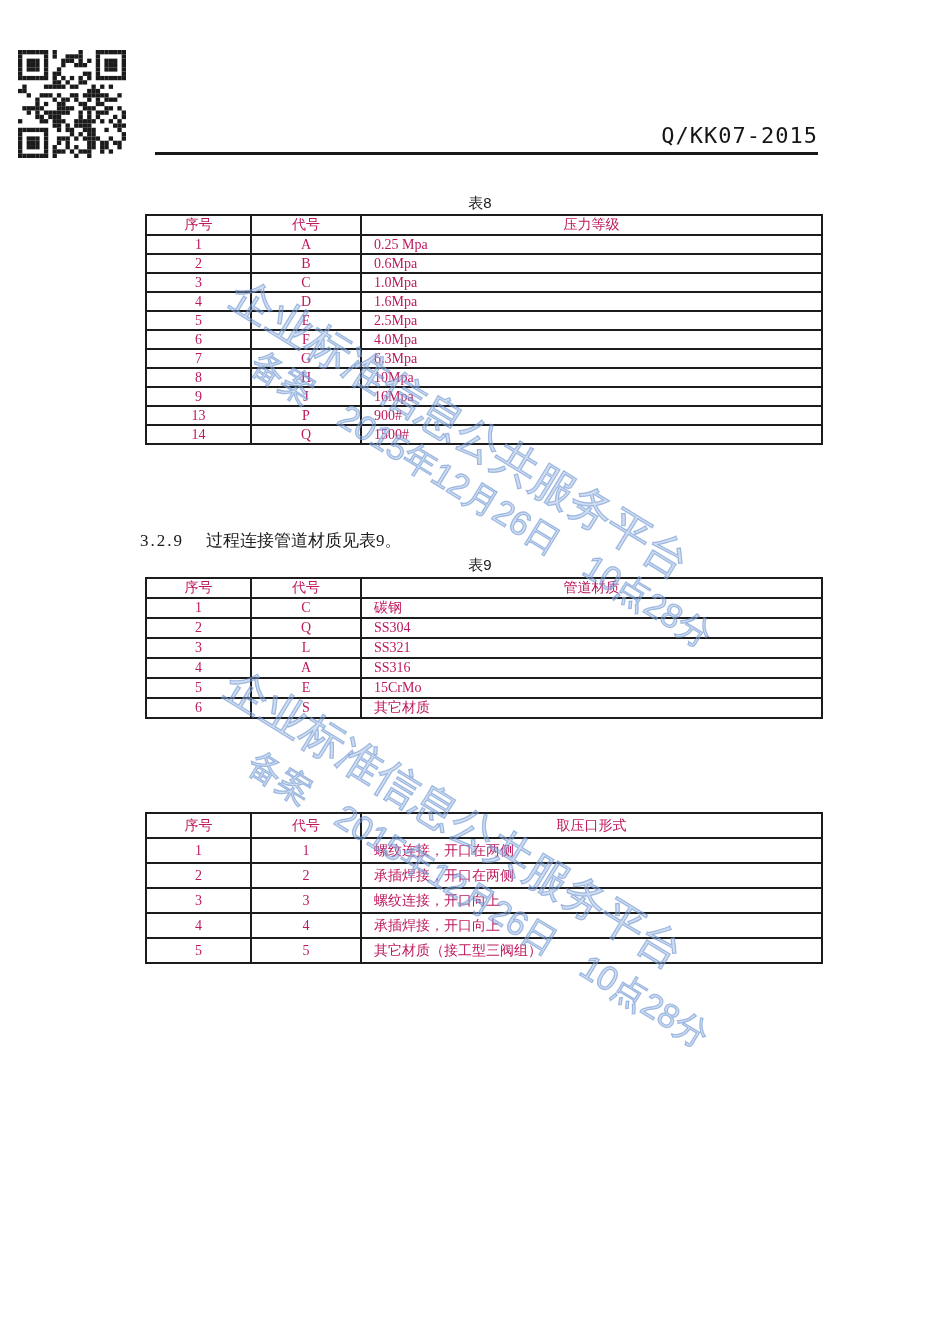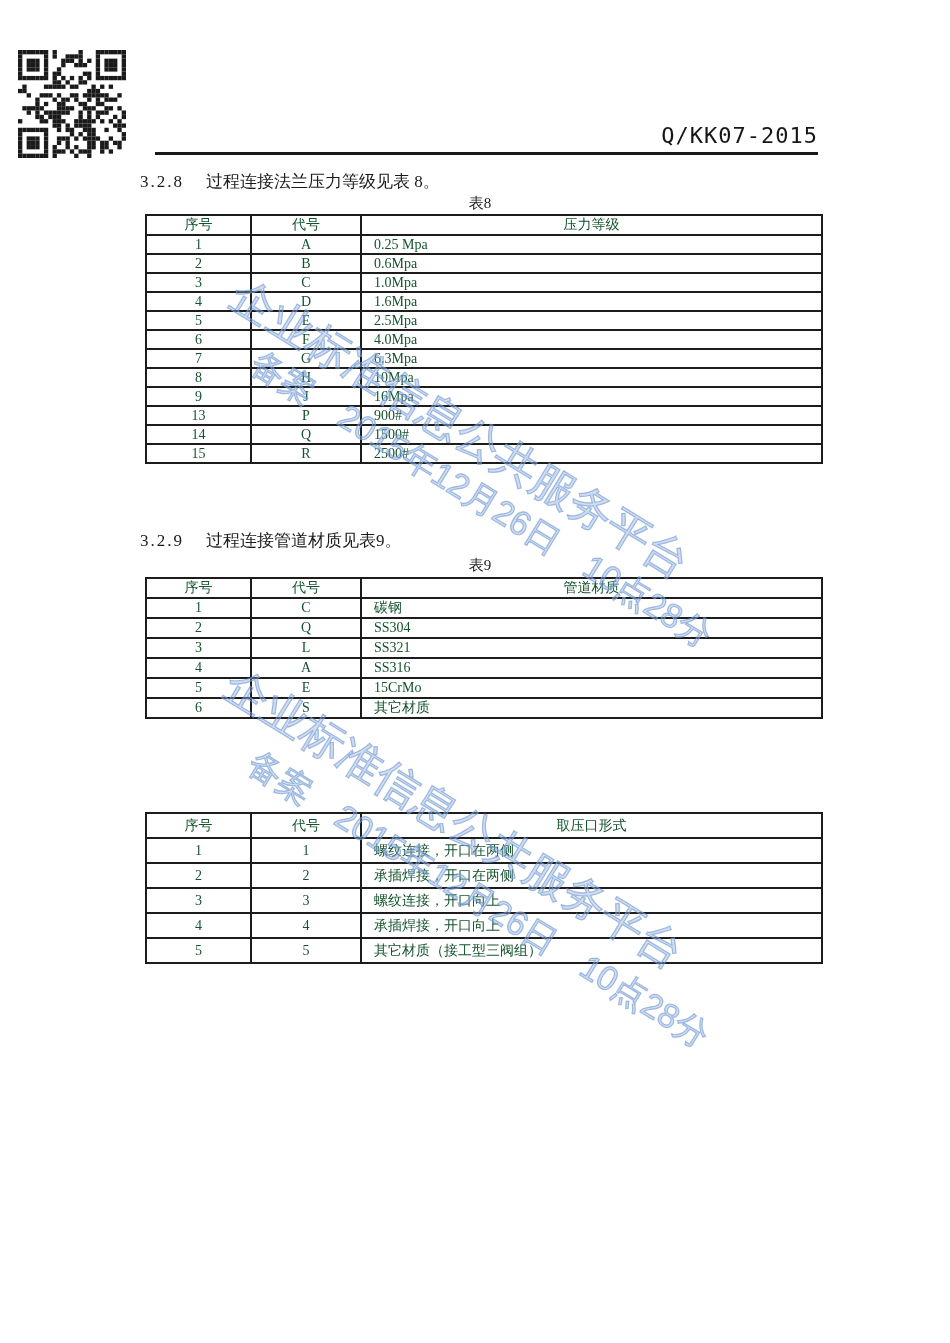--- a/index.html
+++ b/index.html
@@ -26,31 +26,31 @@
     position:absolute;left:140px;
     font-size:17px;color:#1b1b1b;white-space:nowrap;
   }
   .sec-num{letter-spacing:2px;margin-right:22px;}
   #sec1-heading{top:170px;}
   #sec2-heading{top:529px;}
   #sec3-heading{top:765px;}
   
   .tbl-caption{
     position:absolute;left:140px;width:680px;text-align:center;
-    font-family:Liberation Serif, serif;
+    font-family:Liberation Sans, sans-serif;
     font-size:15px;color:#1b1b1b;
   }
   #caption1{top:194px;}
   #caption2{top:556px;}
   #caption3{top:788px;}
   
   table.doc-table{
     position:absolute;left:145px;width:676px;
     border-collapse:collapse;table-layout:fixed;
-    font-size:14px;color:#14532d;
+    font-size:14px;color:#be185d;
   }
   #table8{top:214px;}
   #table9{top:577px;}
   #table10{top:812px;}
   table.doc-table col.c1{width:105px;}
   table.doc-table col.c2{width:110px;}
   table.doc-table col.c3{width:461px;}
   table.doc-table th, table.doc-table td{
     border:2px solid #1c1c1c;
     font-weight:normal;
@@ -378,23 +378,20 @@
           <rect x="90.72" y="99.36" width="4.32" height="4.32"></rect>
           <rect x="34.56" y="103.68" width="4.32" height="4.32"></rect>
           <rect x="56.16" y="103.68" width="4.32" height="4.32"></rect>
           <rect x="69.12" y="103.68" width="4.32" height="4.32"></rect>
         </g>
       </svg></div>
 
   <div class="doc-code">Q/KK07-2015</div>
   <div class="header-rule"></div>
 
-  <div class="sec-heading" id="sec1-heading">
-    <span class="sec-num">3.2.8</span><span>过程连接法兰压力等级见表 8。</span>
-  </div>
   <div class="tbl-caption" id="caption1">表8</div>
   <table class="doc-table" id="table8">
     <colgroup>
         <col class="c1">
         <col class="c2">
         <col class="c3">
       </colgroup>
   <thead>
         <tr>
           <th>序号</th>
@@ -450,25 +447,20 @@
         </tr>
         <tr>
           <td>13</td>
           <td>P</td>
           <td>900#</td>
         </tr>
         <tr>
           <td>14</td>
           <td>Q</td>
           <td>1500#</td>
-        </tr>
-        <tr>
-          <td>15</td>
-          <td>R</td>
-          <td>2500#</td>
         </tr>
       </tbody>
     </table>
 
   <div class="sec-heading" id="sec2-heading">
     <span class="sec-num">3.2.9</span><span>过程连接管道材质见表9。</span>
   </div>
   <div class="tbl-caption" id="caption2">表9</div>
   <table class="doc-table" id="table9">
     <colgroup>

